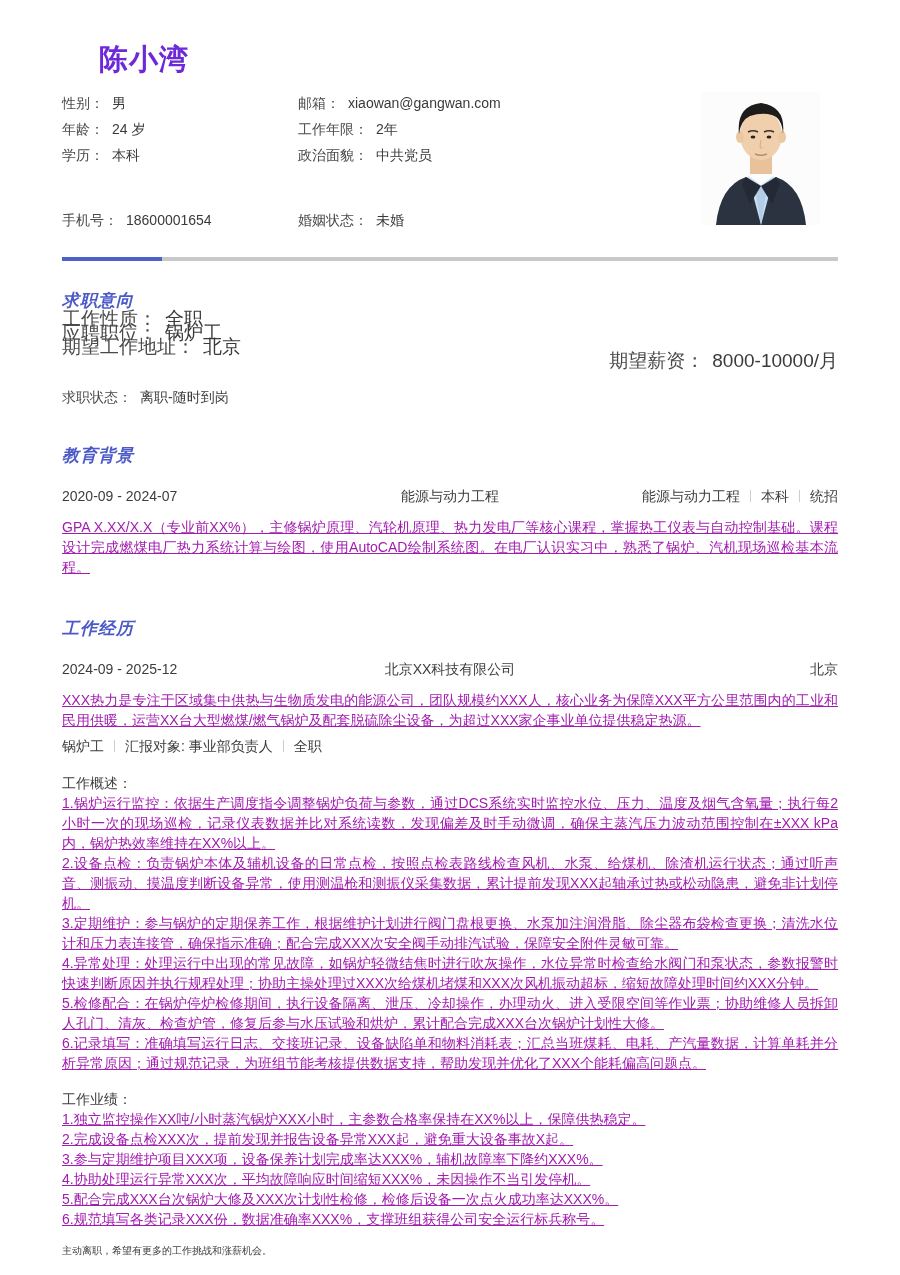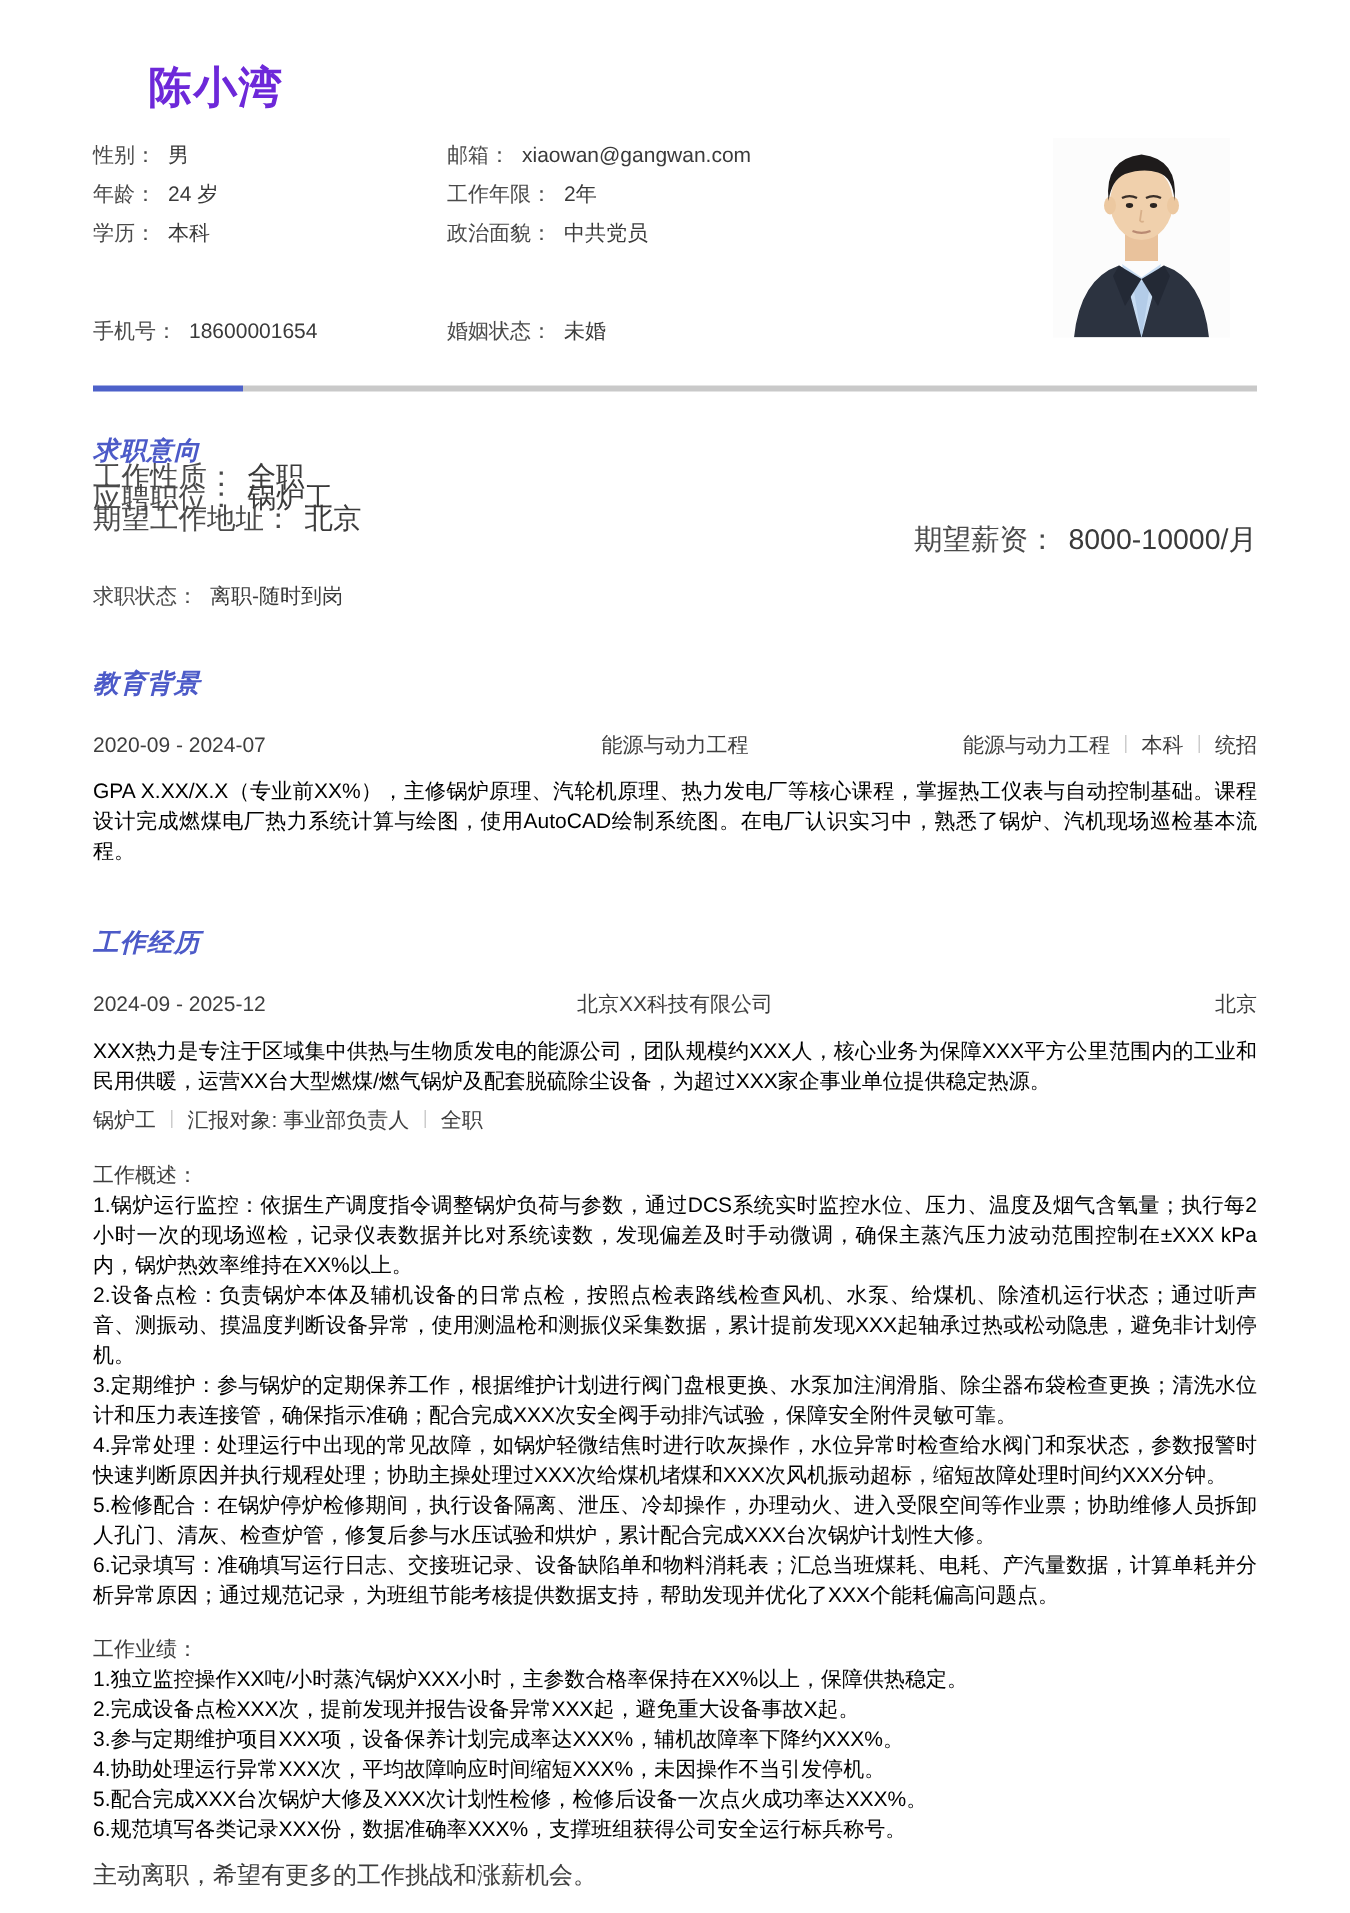--- a/index.html
+++ b/index.html
@@ -57,30 +57,30 @@
   .meta-row.proj { margin-top: 17px; }
   .meta-left   { position: absolute; left: 0; top: 0; white-space: nowrap; }
   .meta-center { position: absolute; left: 50%; top: 0; transform: translateX(-50%); white-space: nowrap; }
   .meta-right  { position: absolute; right: 0; top: 0; white-space: nowrap; }
 
   .vsep {
     display: inline-block; width: 0; height: 12px;
     border-left: 1px solid #ccc; margin: 0 10px; vertical-align: -1px;
   }
 
-  .para { font-size: 14px; line-height: 20px; color: #000000; text-align: justify; }
+  .para { font-size: 14px; line-height: 20px; color: #a21caf; text-align: justify; text-decoration: underline; }
   .edu-desc    { margin-top: 13px; }
   .company-intro { margin-top: 13px; }
 
   .job-row { margin-top: 9px; font-size: 14px; line-height: 15px; }
 
   .block-overview { margin-top: 19px; }
   .block-achieve  { margin-top: 16px; }
   .block-label { font-size: 14px; line-height: 20px; }
-  .leave-note { margin-top: 12px; font-size: 16px; line-height: 20px; }
+  .leave-note { margin-top: 12px; font-size: 10px; line-height: 20px; }
 </style>
 </head>
 <body>
 
 <div class="page">
 
   <div>
     <div class="name">陈小湾</div>
 
     <div class="info-grid">

